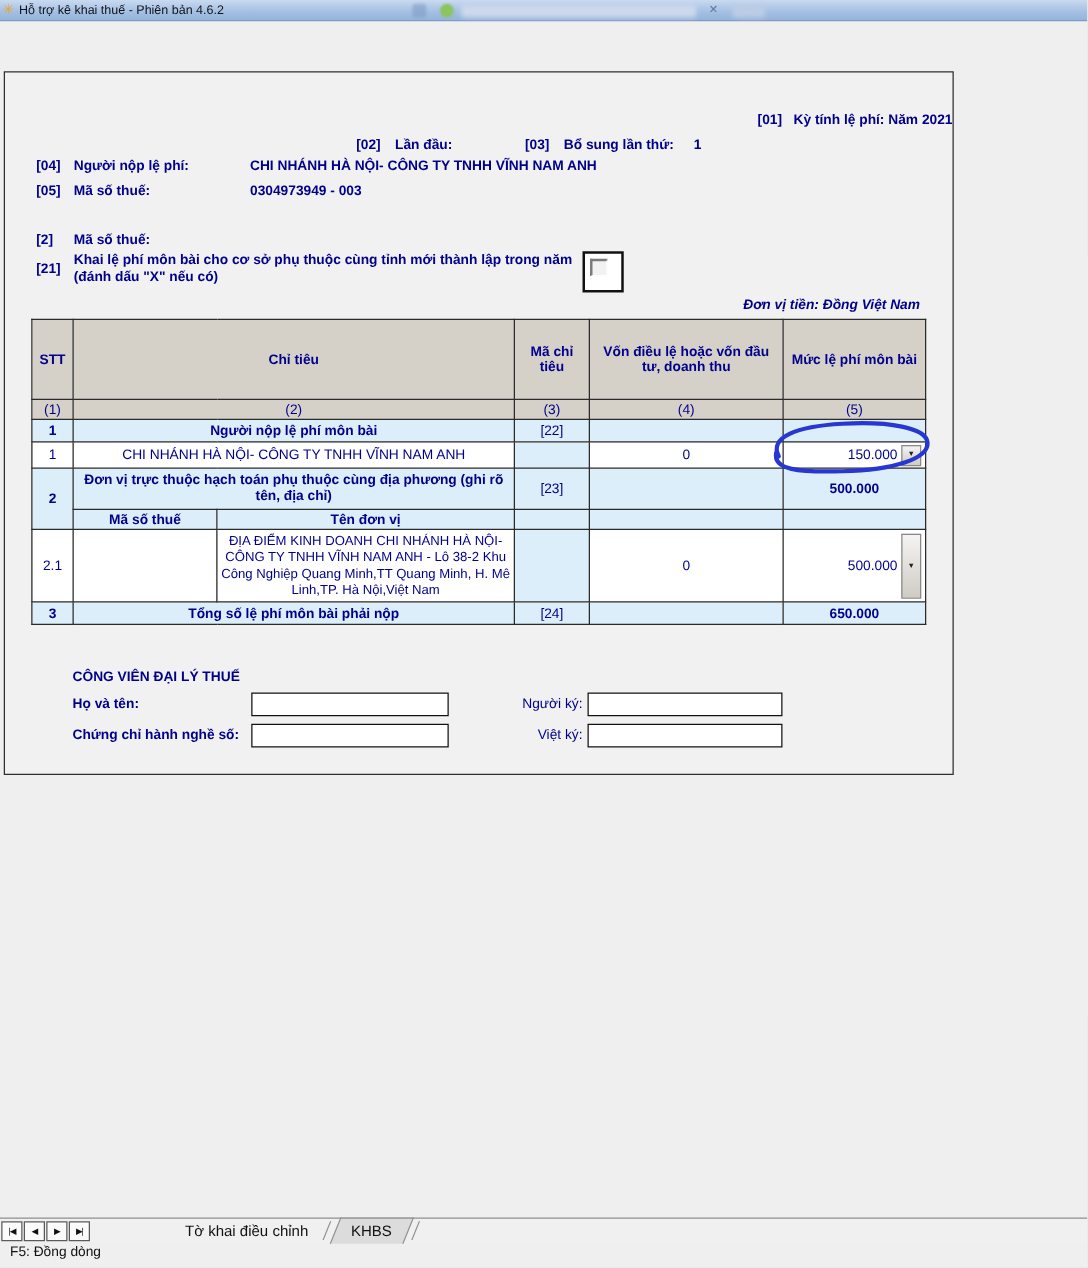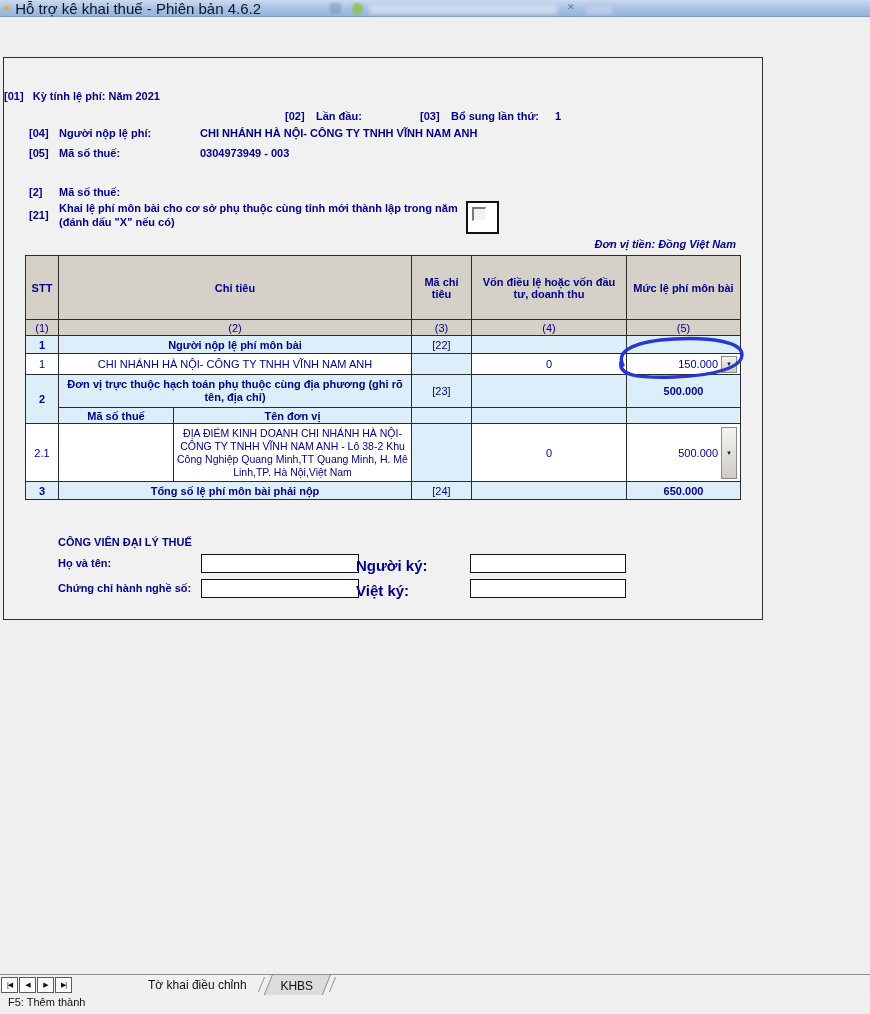--- a/index.html
+++ b/index.html
@@ -10,36 +10,36 @@
     --navy:#00008B; --rowblue:#DCEEF9; --hdrgray:#D5D1C9; --bdr:#2b2b2b;
   }
   
   .titlebar {
     position:absolute; left:0; top:0; width:870px; height:17px;
     background:linear-gradient(#c9daf0,#a3bfe2 60%,#96b4da);
     border-bottom:1px solid #7e9cc8; font-size:11px; color:#10151c;
     display:flex; align-items:center;
   }
   .app-icon { margin:0 4px 0 2px; font-size:11px; color:#f0a128; line-height:11px; }
-  .tb-title { font-size:15px; color:#10151c; white-space:nowrap; }
+  .tb-title { font-size:10px; color:#10151c; white-space:nowrap; }
   .tb-blur { position:absolute; top:3px; border-radius:2px; }
   .tb-sq1 { left:330px; width:11px; height:11px; background:#7e98c0; opacity:.55; filter:blur(1.2px); }
   .tb-dot { left:352px; width:11px; height:11px; border-radius:50%; background:#8cc45e; filter:blur(.8px); }
   .tb-pill { left:369px; width:188px; height:10px; top:4px; background:#cdd9ec; filter:blur(2px); }
   .tb-x { position:absolute; left:567px; top:2px; font-size:9px; color:#5d79a6; }
   .tb-sq2 { left:586px; width:26px; height:10px; top:4px; background:#bccde6; filter:blur(2px); }
   
   .panel {
     position:absolute; left:3px; top:57px; width:760px; height:563px;
     background:#f1f1f1; border:1px solid #2e2e2e;
   }
   .b { font-weight:bold; }
   .form-title { position:absolute; top:7px; left:0; width:100%; text-align:center;
     font-size:12.5px; font-weight:bold; color:var(--navy); letter-spacing:.3px; }
-  .line01 { position:absolute; top:32px; left:0; width:100%; text-align:left;
+  .line01 { position:absolute; top:32px; left:0; width:100%; text-align:right;
     font-size:11px; font-weight:bold; color:var(--navy); }
   .flabel, .fidx, .fvalue { font-size:11px; font-weight:bold; color:var(--navy); white-space:nowrap; }
   .frow { position:absolute; left:0; width:100%; height:14px; }
   .frow > span { position:absolute; top:0; }
   .f21-label { position:absolute; left:55px; top:0; width:406px; font-size:11px;
     font-weight:bold; color:var(--navy); line-height:13.5px; }
   .checkbox-outer { position:absolute; left:462px; top:143px; width:33px; height:33px;
     background:#fff; border:2px solid #111; }
   .checkbox-inner { position:absolute; left:4px; top:4px; width:14px; height:14px;
     background:#f2f2f2; border-top:2px solid #7b7b7b; border-left:2px solid #7b7b7b;
@@ -60,22 +60,22 @@
   .num-wrap { display:flex; align-items:center; justify-content:flex-end; gap:3px; height:100%; }
   .combo-btn { flex:0 0 16px; height:17px; display:flex; align-items:center; justify-content:center;
     background:linear-gradient(#f5f4f2,#cfcbc4); border:1px solid #8a8a8a; font-size:6px; color:#222; }
   .combo-btn.tall { height:52px; }
   
   .annotation { position:absolute; left:608px; top:333px; width:142px; height:50px; pointer-events:none; }
   
   .staff-title { position:absolute; left:54px; top:478px; font-size:11px; font-weight:bold; color:var(--navy); }
   .staff-row { position:absolute; left:0; width:100%; height:19px; }
   .staff-row .slabel { position:absolute; font-size:11px; font-weight:bold; color:var(--navy); top:3px; }
-  .staff-row .rlabel { position:absolute; font-size:15px; font-weight:bold; color:var(--navy); top:3px;
-    left:352px; width:110px; }
+  .staff-row .rlabel { position:absolute; font-size:11px; font-weight:normal; color:var(--navy); top:3px;
+    left:352px; width:110px; text-align:right; }
   .tinput { position:absolute; top:0; height:19px; background:#fff; border:1px solid #111;
     font-family:"Liberation Sans",sans-serif; font-size:11px; color:var(--navy); padding:0 3px; }
   
   .tabstrip { position:absolute; left:0; top:974px; width:870px; height:20px;
     border-top:1px solid #8f8f8f; background:#f0f0f0; display:flex; align-items:center; }
   .navbtn { width:17px; height:16px; margin-left:1px; background:#fbfbfb; border:1px solid #5a5a5a;
     font-size:7px; letter-spacing:-1px; display:flex; align-items:center; justify-content:center;
     color:#111; padding-top:1px; }
   .tab-active { margin-left:62px; padding:0 14px; font-size:12px; color:#111; white-space:nowrap; }
   .tab-sep { width:1px; height:15px; background:#8f8f8f; transform:skewX(-22deg); }
@@ -252,15 +252,15 @@
     <span class="navbtn">▶</span>
     <span class="navbtn">▶|</span>
     <span class="tab-active">Tờ khai điều chỉnh</span>
     <span class="tab-sep"></span>
     <span class="tab-gray">
       <span>KHBS</span>
     </span>
     <span class="tab-sep" style="margin-left:6px;"></span>
   </div>
 
-  <div class="statusbar">F5: Thêm thành</div>
+  <div class="statusbar">F5: Đồng dòng</div>
 
 </div>
 
 </body></html>

